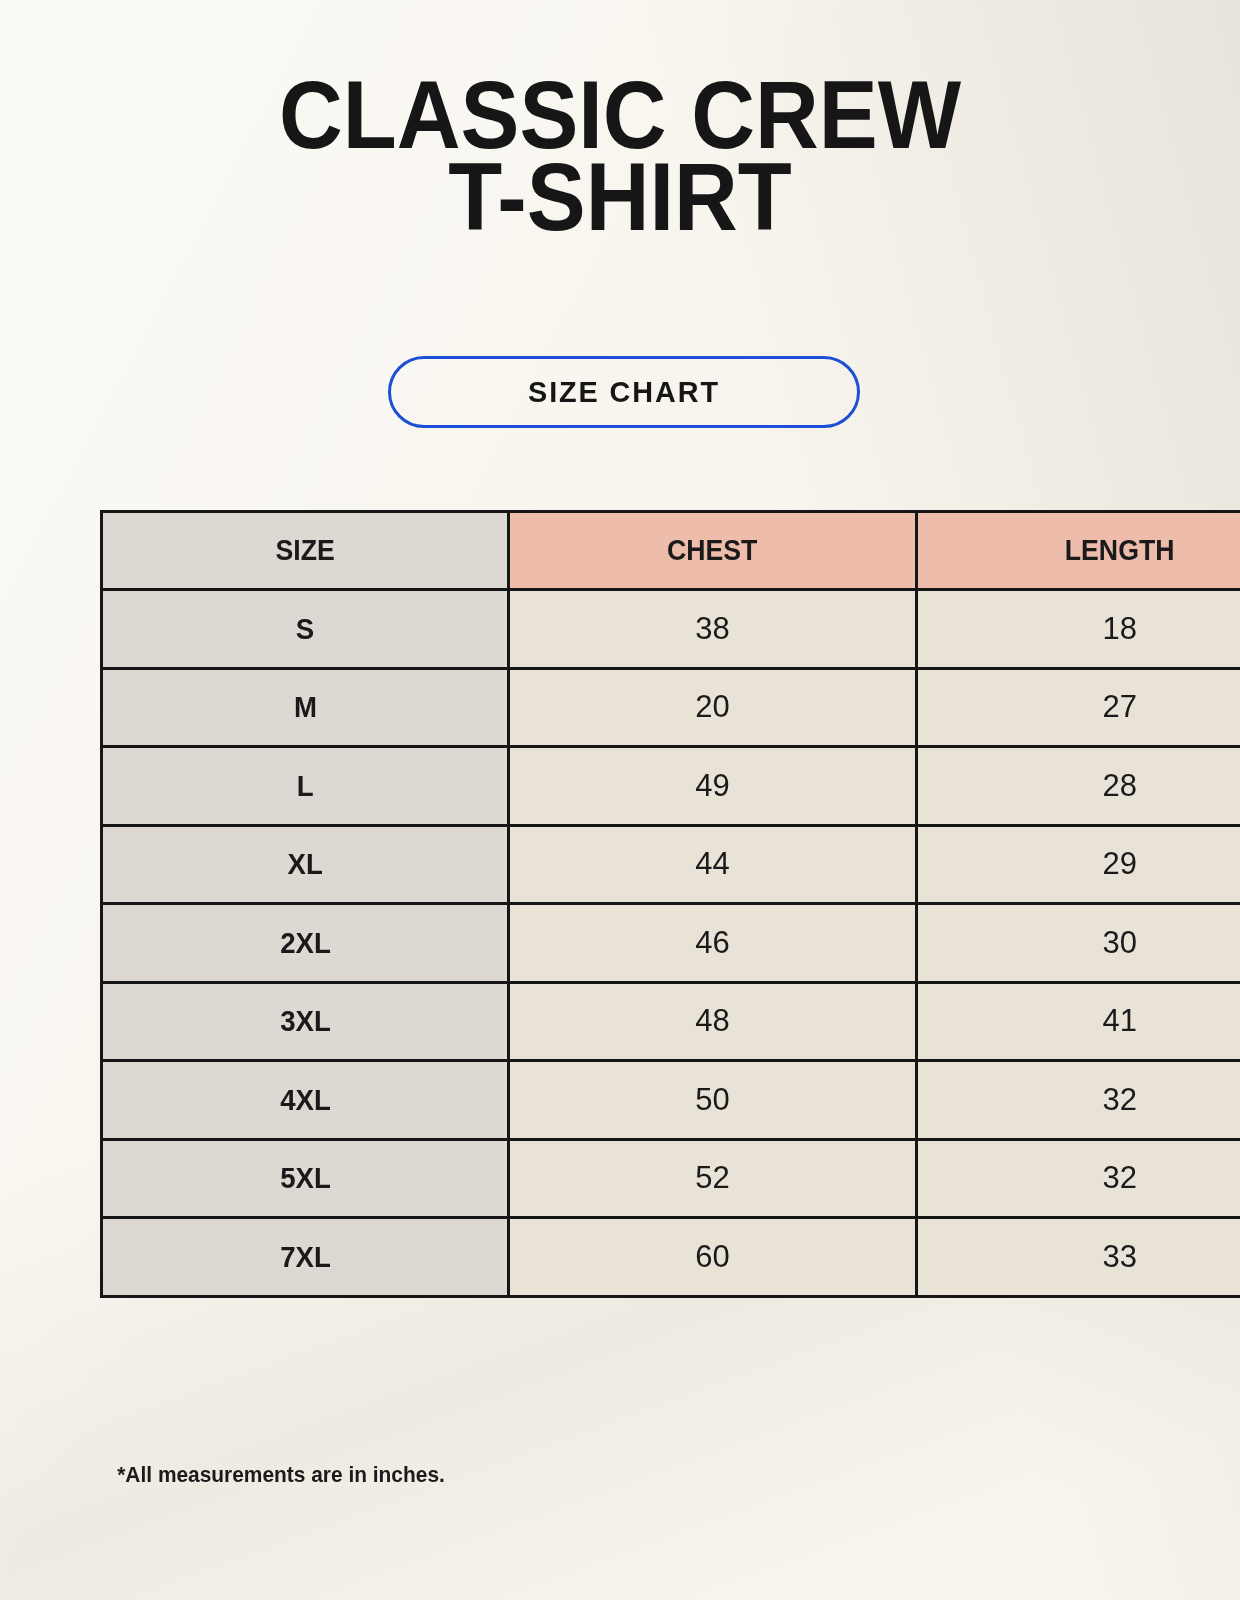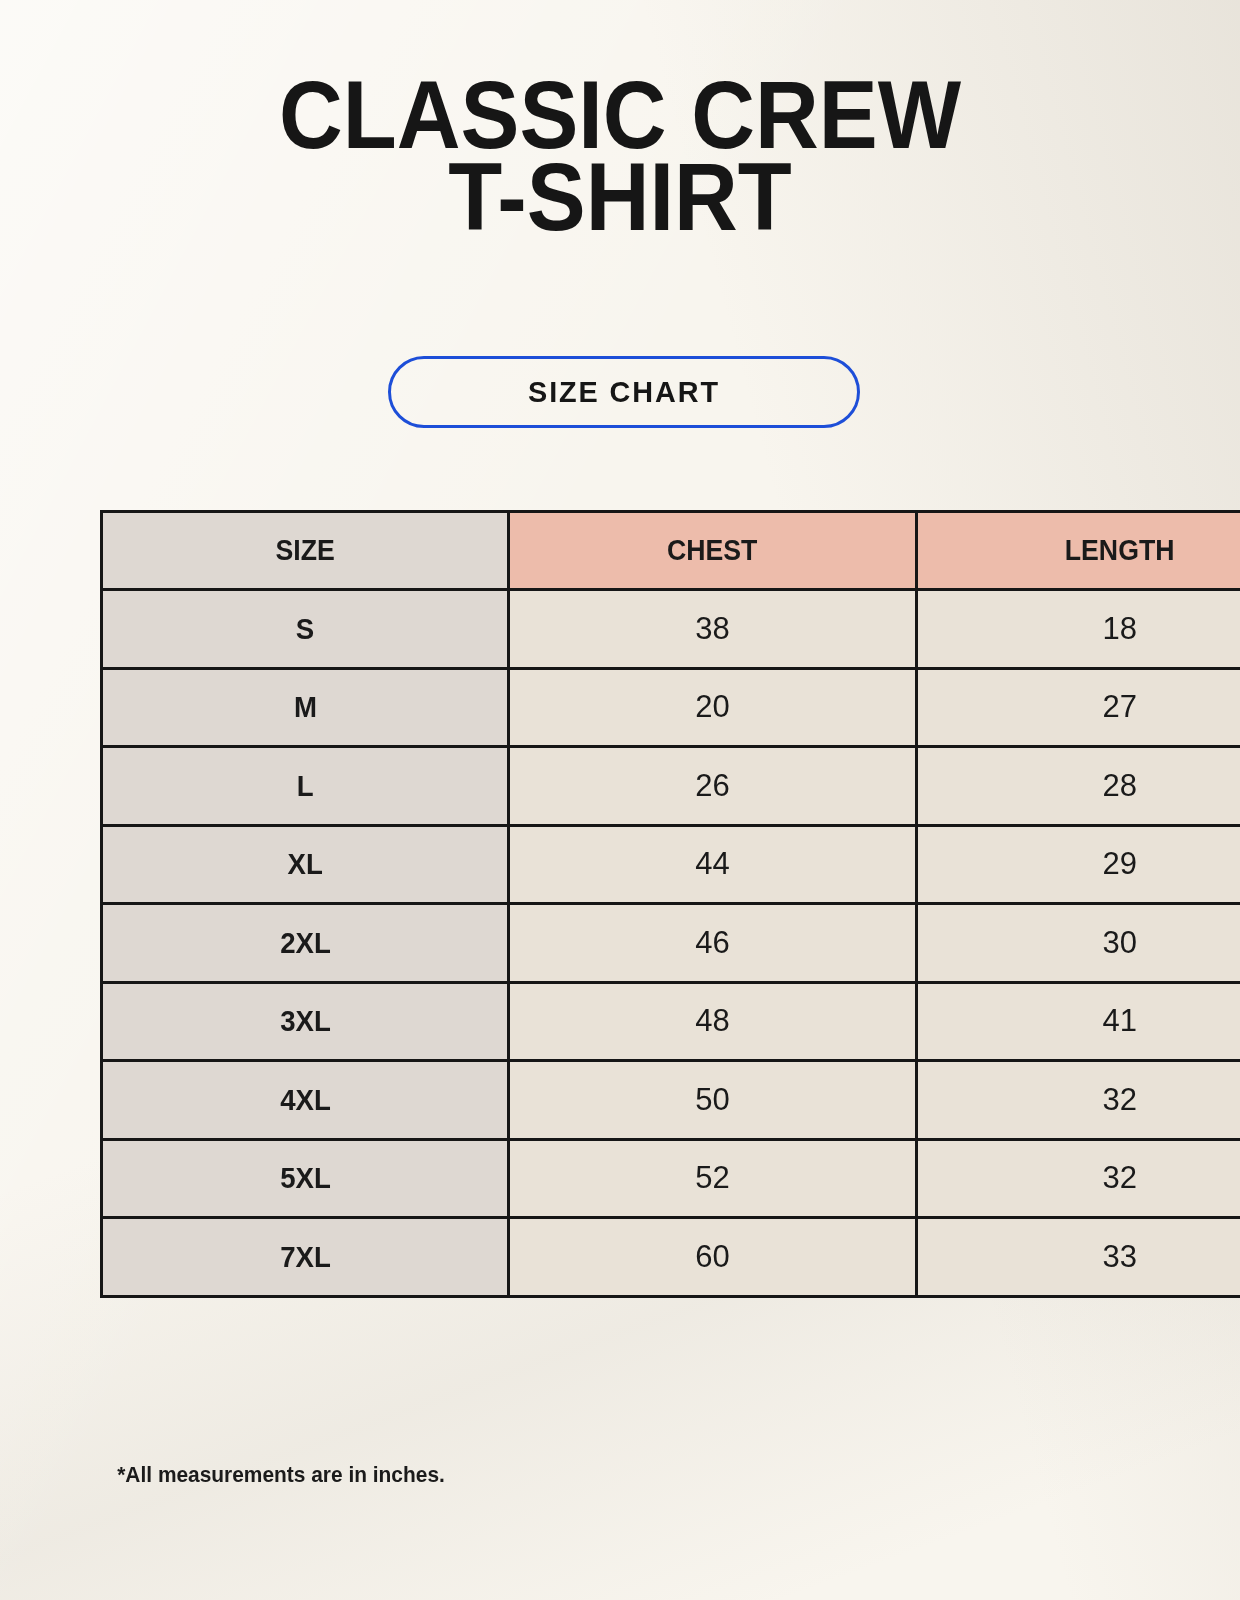--- a/index.html
+++ b/index.html
@@ -131,21 +131,21 @@
         <td class="col-val">38</td>
         <td class="col-val">18</td>
       </tr>
       <tr>
         <td class="col-size"><span class="cond">M</span></td>
         <td class="col-val">20</td>
         <td class="col-val">27</td>
       </tr>
       <tr>
         <td class="col-size"><span class="cond">L</span></td>
-        <td class="col-val">26</td>
+        <td class="col-val">49</td>
         <td class="col-val">28</td>
       </tr>
       <tr>
         <td class="col-size"><span class="cond">XL</span></td>
         <td class="col-val">44</td>
         <td class="col-val">29</td>
       </tr>
       <tr>
         <td class="col-size"><span class="cond">2XL</span></td>
         <td class="col-val">46</td>

